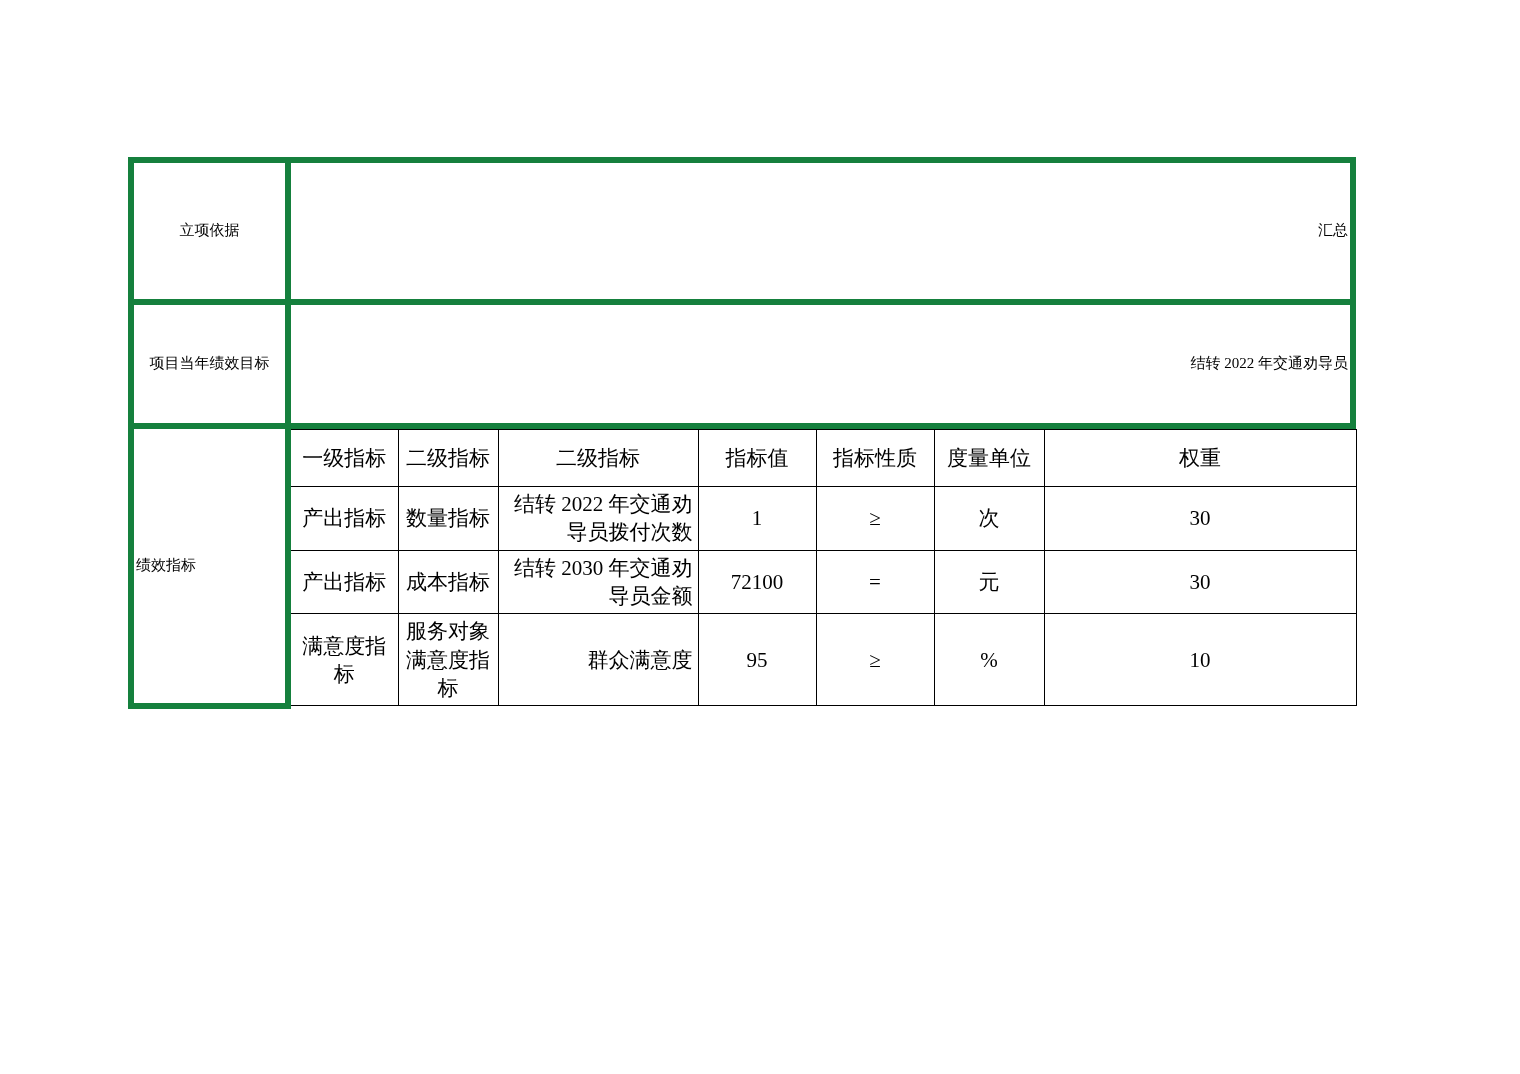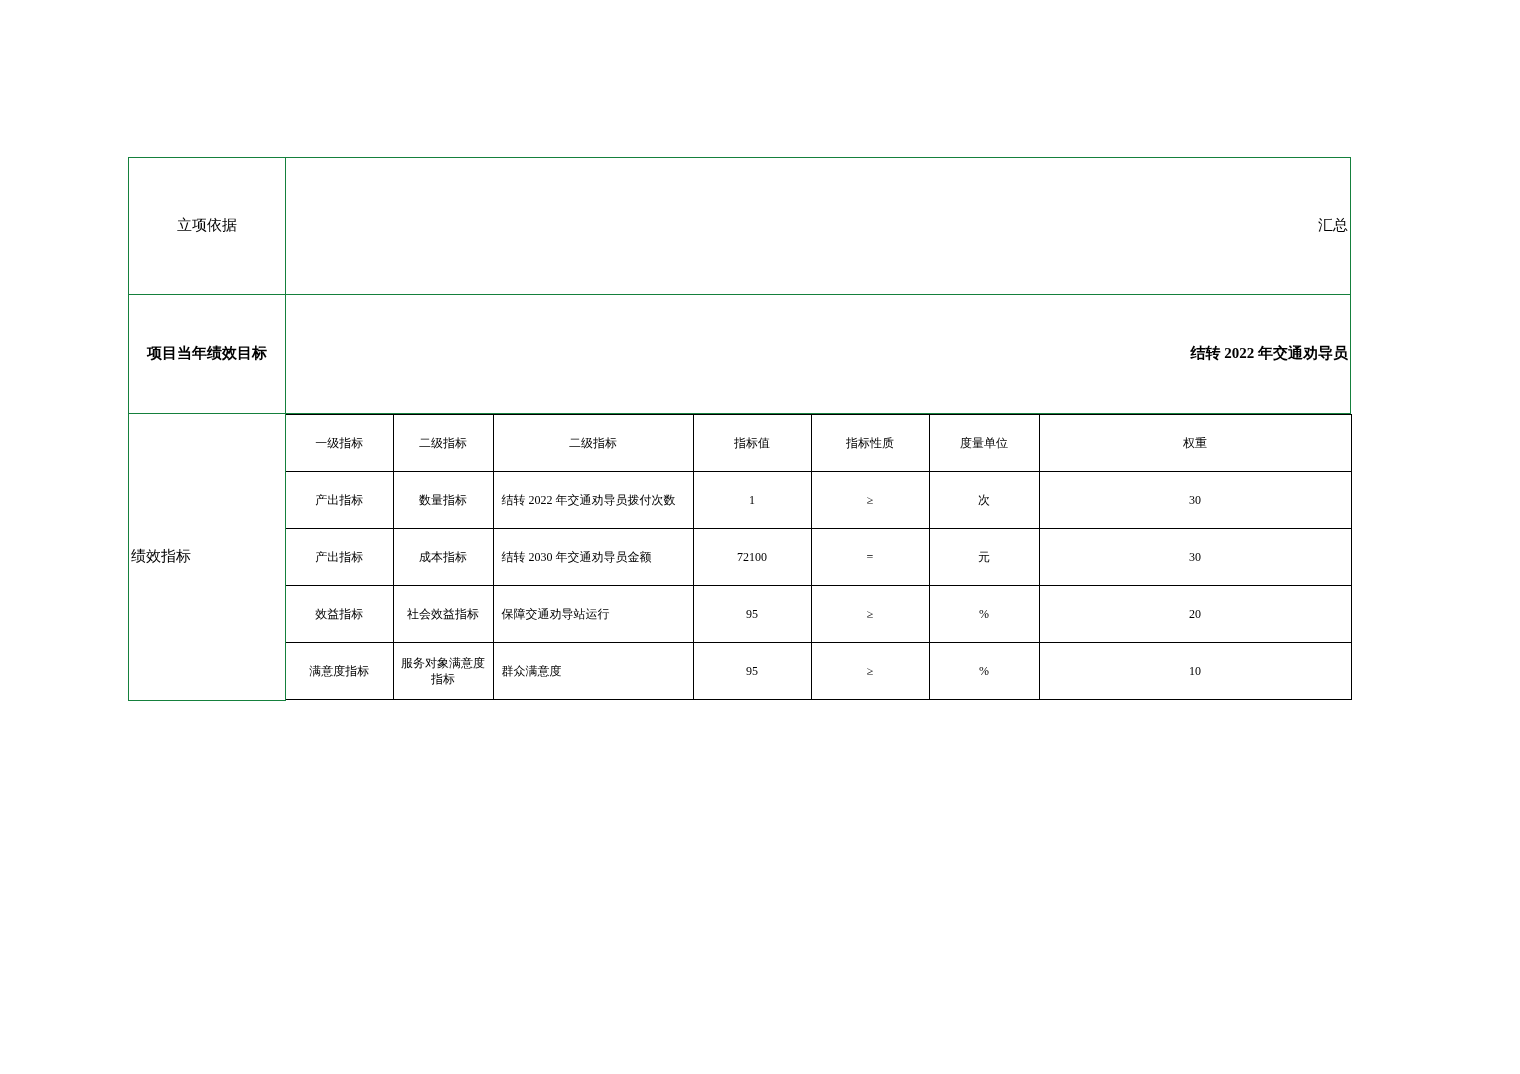--- a/index.html
+++ b/index.html
@@ -23,60 +23,59 @@
   }
   .doc-table {
     position: absolute;
     left: 128px;
     top: 157px;
     width: 1222px;
     border-collapse: collapse;
     table-layout: fixed;
   }
   .doc-table td {
-    border: 1px solid #15803d;
+    border: 6px solid #15803d;
     font-size: 15px;
     line-height: 1.45;
     padding: 4px 2px;
     vertical-align: middle;
     font-family: "Liberation Serif", "DejaVu Serif", serif;
   }
   .label-cell {
     text-align: center;
     vertical-align: middle;
   }
   .value-cell {
     text-align: right;
     vertical-align: middle;
     padding-left: 12px;
   }
   .tall-row td {
     height: 128px;
   }
   .mid-row td {
     height: 110px;
-    font-weight: bold;
   }
   .inner-table {
     width: 100%;
     border-collapse: collapse;
     table-layout: fixed;
   }
   .inner-table td {
     border: 1px solid #000000;
     text-align: center;
     vertical-align: middle;
-    font-size: 12px;
+    font-size: 21px;
     height: 50px;
     padding: 3px 5px;
     line-height: 1.35;
     font-family: Liberation Serif, serif;
   }
   .inner-table td.left-text {
-    text-align: left;
+    text-align: right;
     padding-left: 8px;
   }
   .nested-holder {
     padding: 0 !important;
     border: none !important;
   }
   .perf-label {
     text-align: left;
     vertical-align: middle;
   }
@@ -137,29 +136,20 @@
               <tr>
                 <td class="no-left-border">产出指标</td>
                 <td>成本指标</td>
                 <td class="left-text">结转 2030 年交通劝导员金额</td>
                 <td>72100</td>
                 <td>=</td>
                 <td>元</td>
                 <td>30</td>
               </tr>
               <tr>
-                <td class="no-left-border">效益指标</td>
-                <td>社会效益指标</td>
-                <td class="left-text">保障交通劝导站运行</td>
-                <td>95</td>
-                <td>≥</td>
-                <td>%</td>
-                <td>20</td>
-              </tr>
-              <tr>
                 <td class="no-left-border">满意度指标</td>
                 <td>服务对象满意度指标</td>
                 <td class="left-text">群众满意度</td>
                 <td>95</td>
                 <td>≥</td>
                 <td>%</td>
                 <td>10</td>
               </tr>
             </tbody>
           </table>

